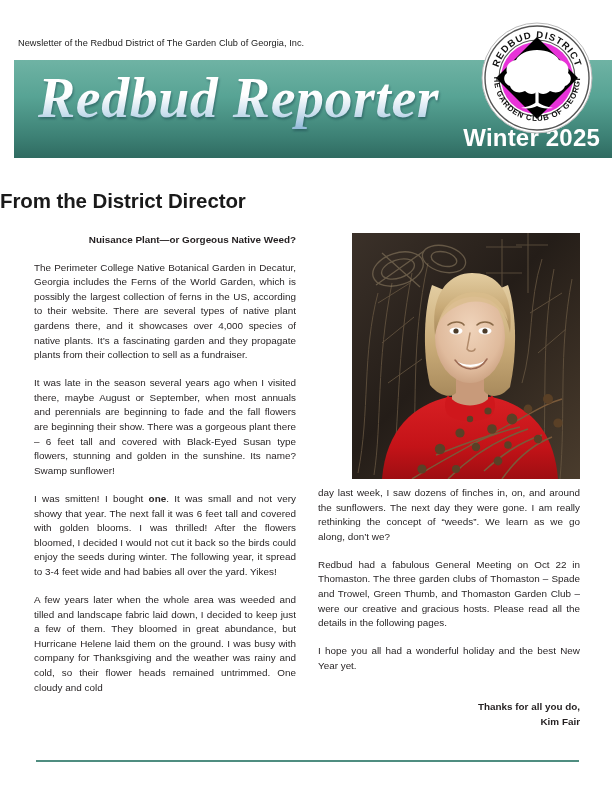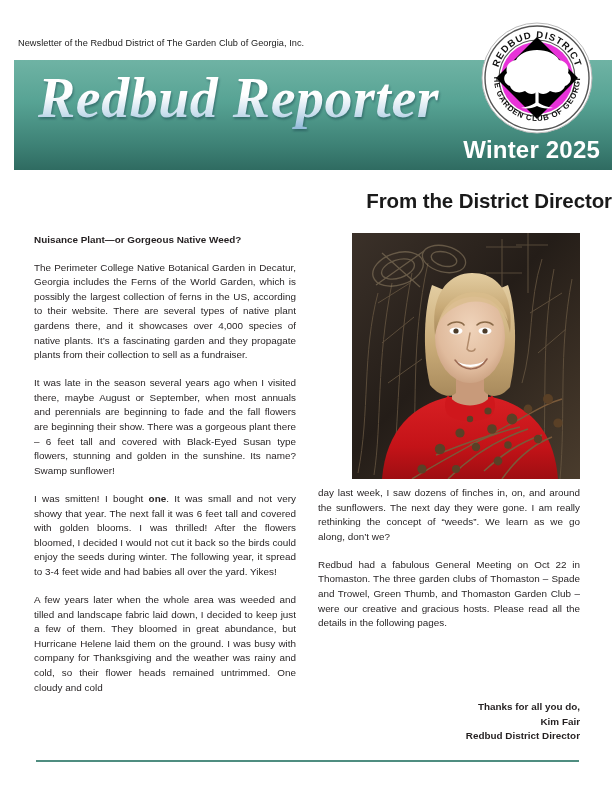--- a/index.html
+++ b/index.html
@@ -27,21 +27,21 @@
     color: #1a1a1a;
     white-space: nowrap;
   }
 
   
   .banner {
     position: absolute;
     left: 14px;
     top: 60px;
     width: 598px;
-    height: 110px;
+    height: 98px;
     background: linear-gradient(180deg, #6fb3a4 0%, #57a394 38%, #3d8175 78%, #2f6b61 100%);
   }
   .banner-title {
     position: absolute;
     left: 24px;
     top: 6px;
     font-family: "Liberation Serif", "DejaVu Serif", serif;
     font-style: italic;
     font-weight: bold;
     font-size: 56px;
@@ -75,21 +75,21 @@
     height: 112px;
   }
   .logo svg { display: block; }
 
   
   .article-title {
     position: absolute;
     left: 0;
     top: 189px;
     width: 612px;
-    text-align: right;
+    text-align: left;
     font-size: 20.5px;
     font-weight: bold;
     color: #1a1a1a;
     letter-spacing: -0.1px;
   }
 
   
   .col {
     position: absolute;
     width: 262px;
@@ -97,21 +97,21 @@
     line-height: 14.6px;
     text-align: justify;
     color: #231f20;
   }
   .col-left  { left: 34px;  top: 233px; }
   .col-right { left: 318px; top: 233px; }
 
   .subhead {
     font-weight: bold;
     font-size: 9.9px;
-    text-align: left;
+    text-align: right;
     margin: 0 0 13px 0;
   }
   .col p {
     margin: 0 0 13.5px 0;
     text-align: justify;
     text-justify: inter-word;
   }
   .col p:last-child { margin-bottom: 0; }
   .col b { font-weight: bold; }
 
@@ -314,21 +314,21 @@
   <p>It was late in the season several years ago when I visited there, maybe August or September, when most annuals and perennials are beginning to fade and the fall flowers are beginning their show. There was a gorgeous plant there – 6 feet tall and covered with Black-Eyed Susan type flowers, stunning and golden in the sunshine. Its name? Swamp sunflower!</p>
   <p>
     <span>I was smitten! I bought <b>one</b>. It was small and not very showy that year. The next fall it was 6 feet tall and covered with golden blooms. I was thrilled! After the flowers bloomed, I decided I would not cut it back so the birds could enjoy the seeds during winter. The following year, it spread to 3-4 feet wide and had babies all over the yard. Yikes!</span>
   </p>
   <p>A few years later when the whole area was weeded and tilled and landscape fabric laid down, I decided to keep just a few of them. They bloomed in great abundance, but Hurricane Helene laid them on the ground. I was busy with company for Thanksgiving and the weather was rainy and cold, so their flower heads remained untrimmed. One cloudy and cold</p>
 </div>
 
 <div class="col col-right">
   <p>day last week, I saw dozens of finches in, on, and around the sunflowers. The next day they were gone.  I am really rethinking the concept of “weeds”. We learn as we go along, don’t we?</p>
   <p>Redbud had a fabulous General Meeting on Oct 22 in Thomaston. The three garden clubs of Thomaston – Spade and Trowel, Green Thumb, and Thomaston Garden Club – were our creative and gracious hosts. Please read all the details in the following pages.</p>
+  <p>I hope you all had a wonderful holiday and the best New Year yet.</p>
 </div>
 
 <div class="signature">
   <div>Thanks for all you do,</div>
   <div>Kim Fair</div>
-  <div>Redbud District Director</div>
 </div>
 
 <div class="bottom-rule"></div>
 
 </body></html>

